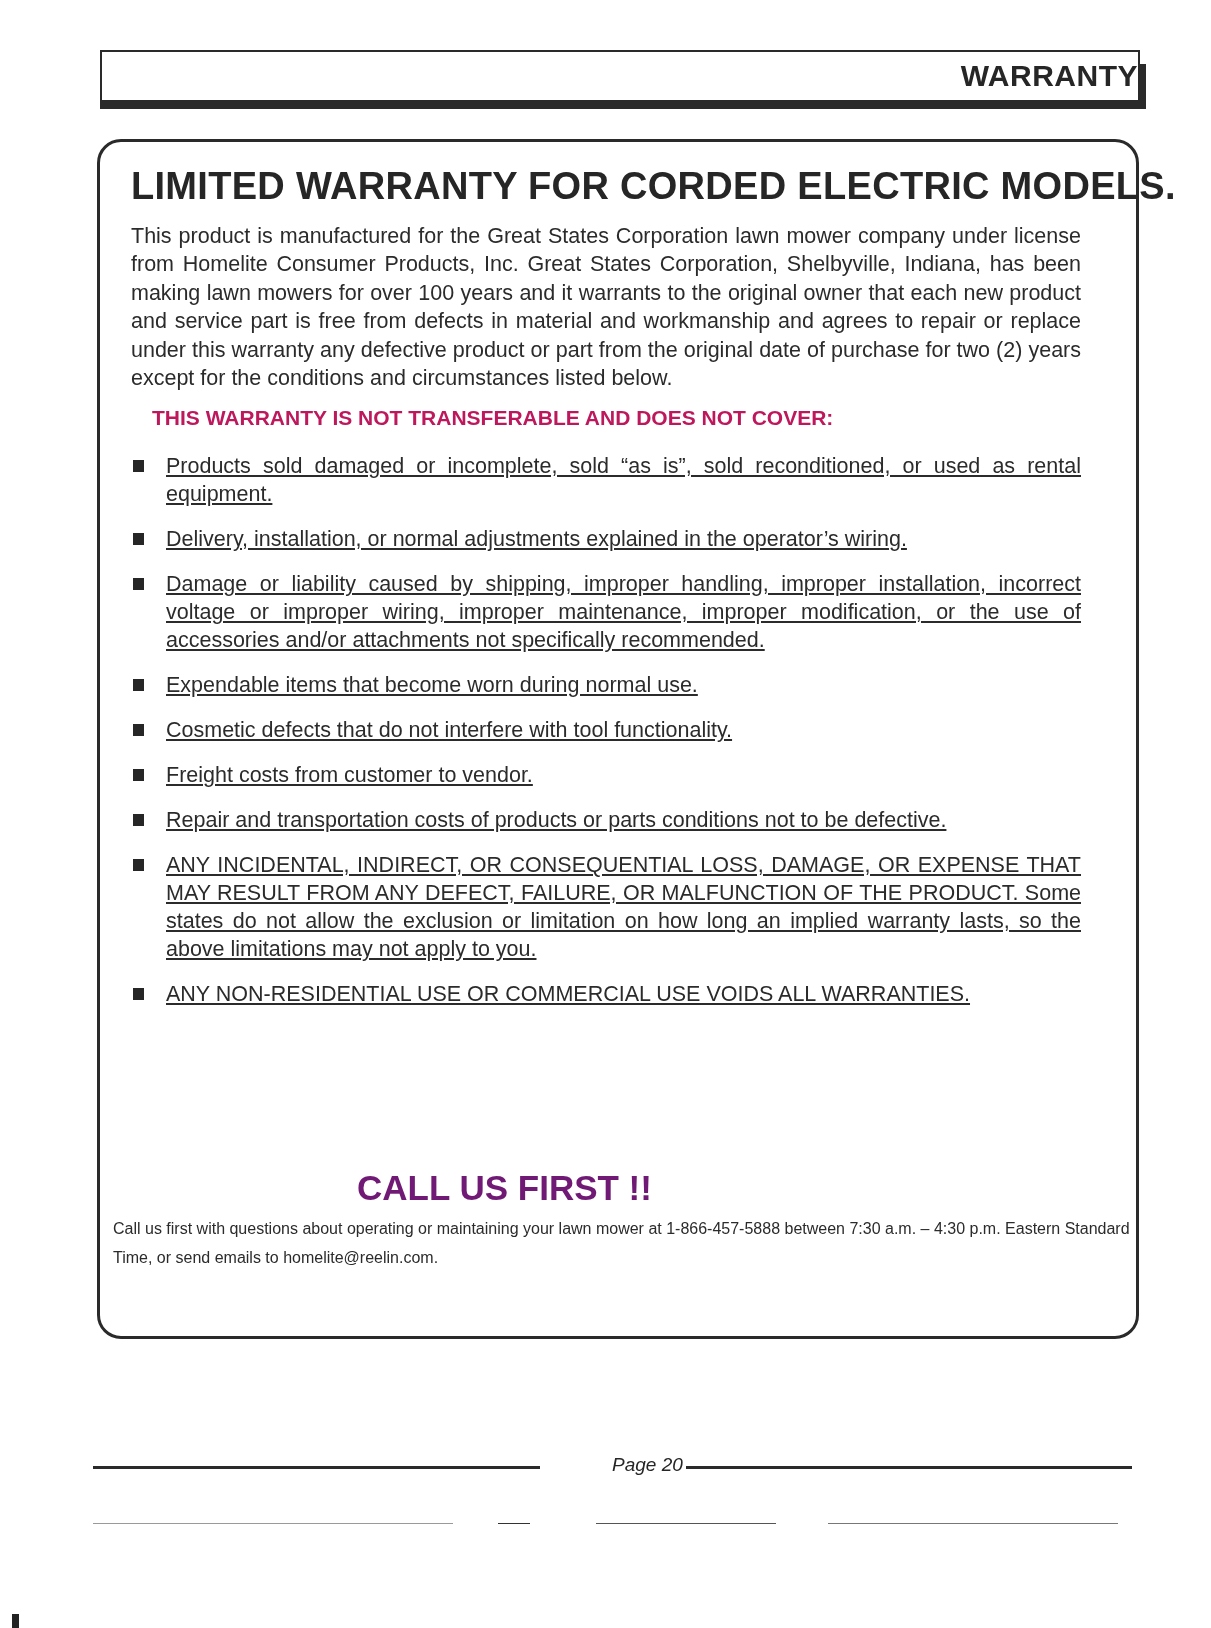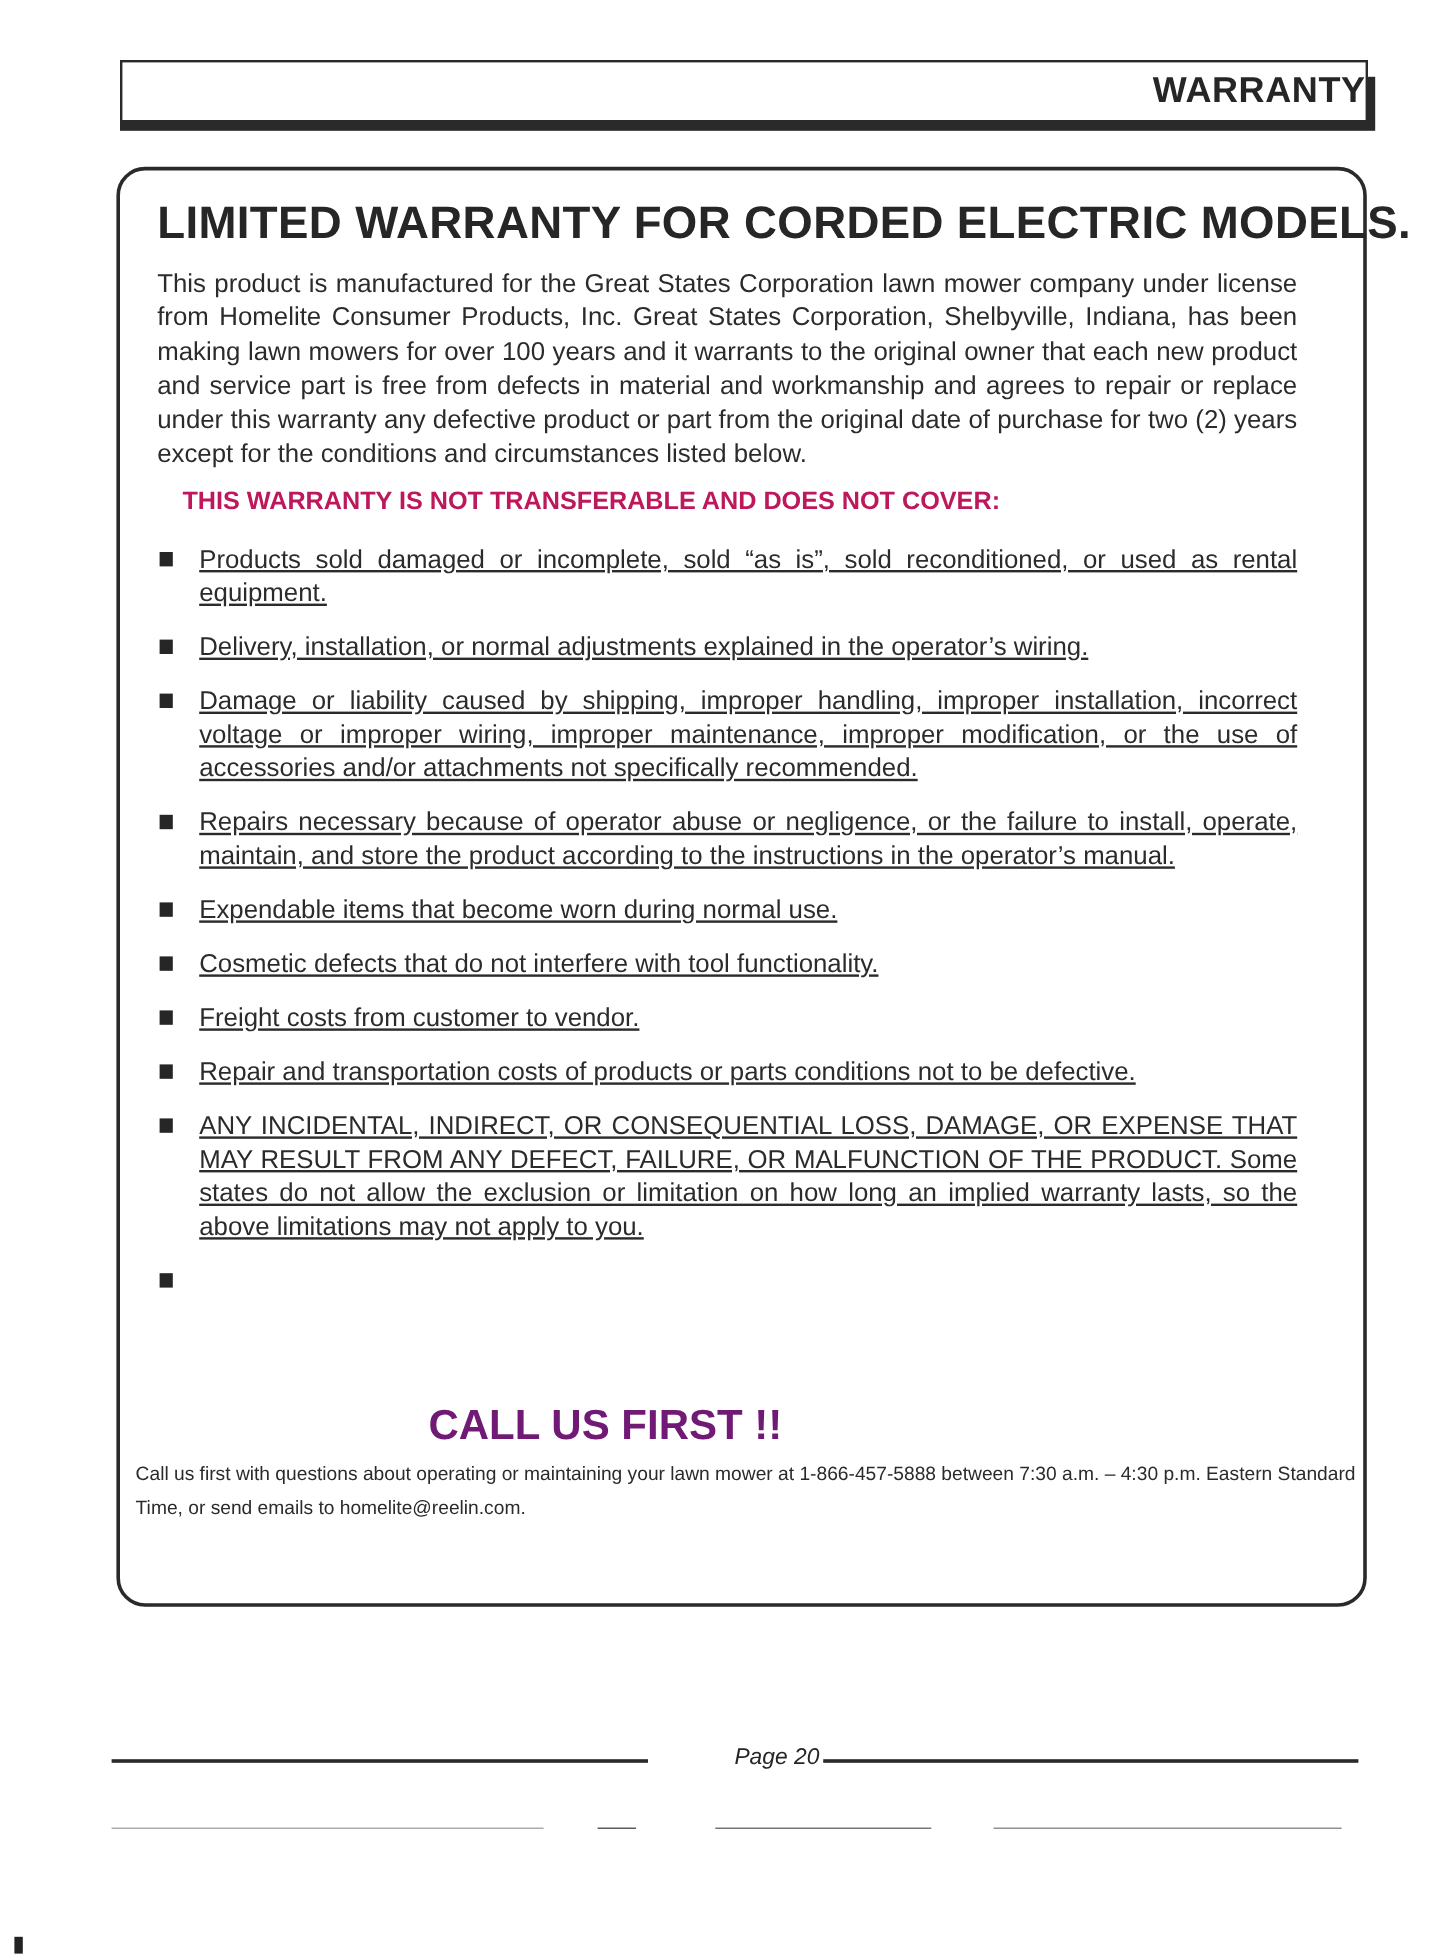--- a/index.html
+++ b/index.html
@@ -182,27 +182,27 @@
 <div class="main-title">LIMITED WARRANTY FOR CORDED ELECTRIC MODELS.</div>
 
 <p class="intro" style="margin:0;">This product is manufactured for the Great States Corporation lawn mower company under license from Homelite Consumer Products, Inc.  Great States Corporation, Shelbyville, Indiana, has been making lawn mowers for over 100 years and it warrants to the original owner that each new product and service part is free from defects in material and workmanship and agrees to repair or replace under this warranty any defective product or part from the original date of purchase for two (2) years except for the conditions and circumstances listed below.</p>
 
 <div class="subhead">THIS WARRANTY IS NOT TRANSFERABLE AND DOES NOT COVER:</div>
 
 <ul class="exclusions">
   <li><span class="bullet"></span><span>Products sold damaged or incomplete, sold “as is”, sold reconditioned, or used as rental equipment.</span></li>
   <li><span class="bullet"></span><span>Delivery, installation, or normal adjustments explained in the operator’s wiring.</span></li>
   <li><span class="bullet"></span><span>Damage or liability caused by shipping, improper handling, improper installation, incorrect voltage or improper wiring, improper maintenance, improper modification, or the use of accessories and/or attachments not specifically recommended.</span></li>
-  <li><span class="bullet"></span><span>Repairs necessary because of operator abuse or negligence, or the failure to install, operate, maintain, and store the product according to the instructions in the operator’s manual.</span></li>
+  <li><span class="bullet"></span></li>
   <li><span class="bullet"></span><span>Expendable items that become worn during normal use.</span></li>
   <li><span class="bullet"></span><span>Cosmetic defects that do not interfere with tool functionality.</span></li>
   <li><span class="bullet"></span><span>Freight costs from customer to vendor.</span></li>
   <li><span class="bullet"></span><span>Repair and transportation costs of products or parts conditions not to be defective.</span></li>
   <li><span class="bullet"></span><span>ANY INCIDENTAL, INDIRECT, OR CONSEQUENTIAL LOSS, DAMAGE, OR EXPENSE THAT MAY RESULT FROM ANY DEFECT, FAILURE, OR MALFUNCTION OF THE PRODUCT.  Some states do not allow the exclusion or limitation on how long an implied warranty lasts, so the above limitations may not apply to you.</span></li>
-  <li><span class="bullet"></span></li>
+  <li><span class="bullet"></span><span>ANY NON-RESIDENTIAL USE OR COMMERCIAL USE VOIDS ALL WARRANTIES.</span></li>
 </ul>
 
 <div class="call-title">CALL US FIRST !!</div>
 
 <p class="call-text" style="margin:0;">Call us first with questions about operating or maintaining your lawn mower at 1-866-457-5888 between 7:30 a.m. – 4:30 p.m. Eastern Standard Time, or send emails to homelite@reelin.com.</p>
 
 <div class="footer-line left"></div>
 <div class="page-number">Page 20</div>
 <div class="footer-line right"></div>
 

